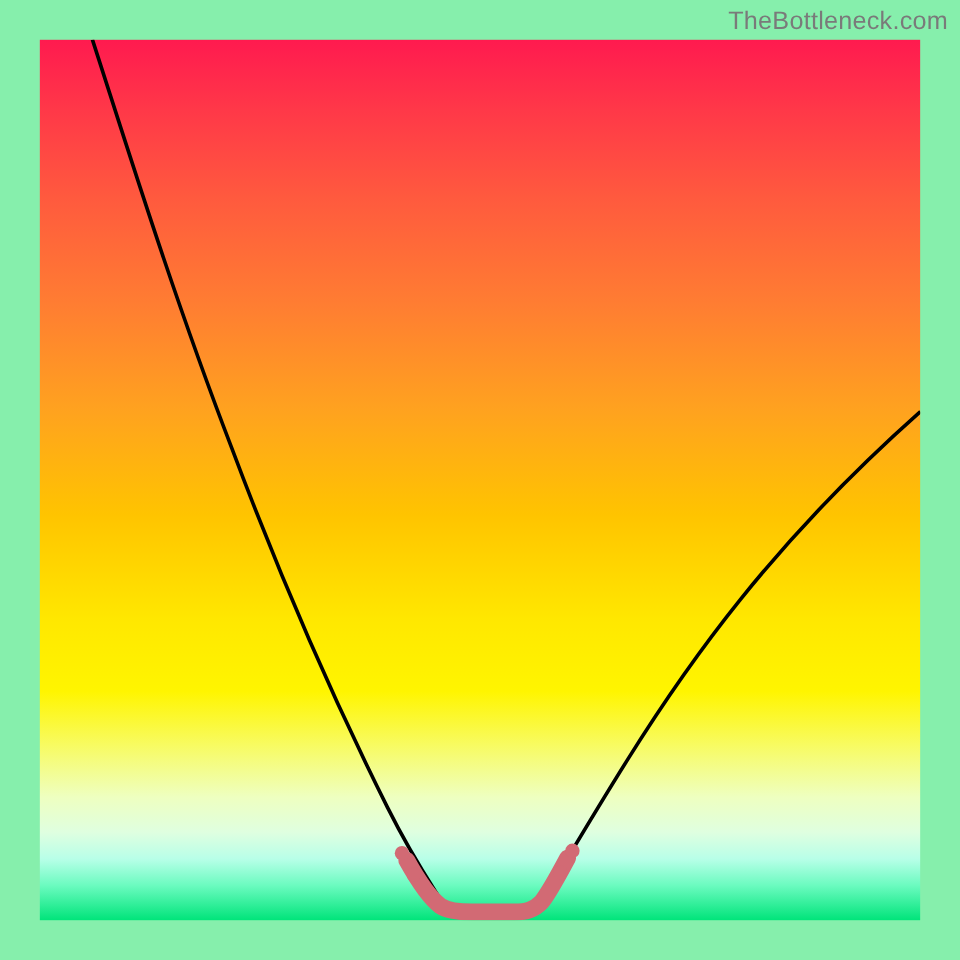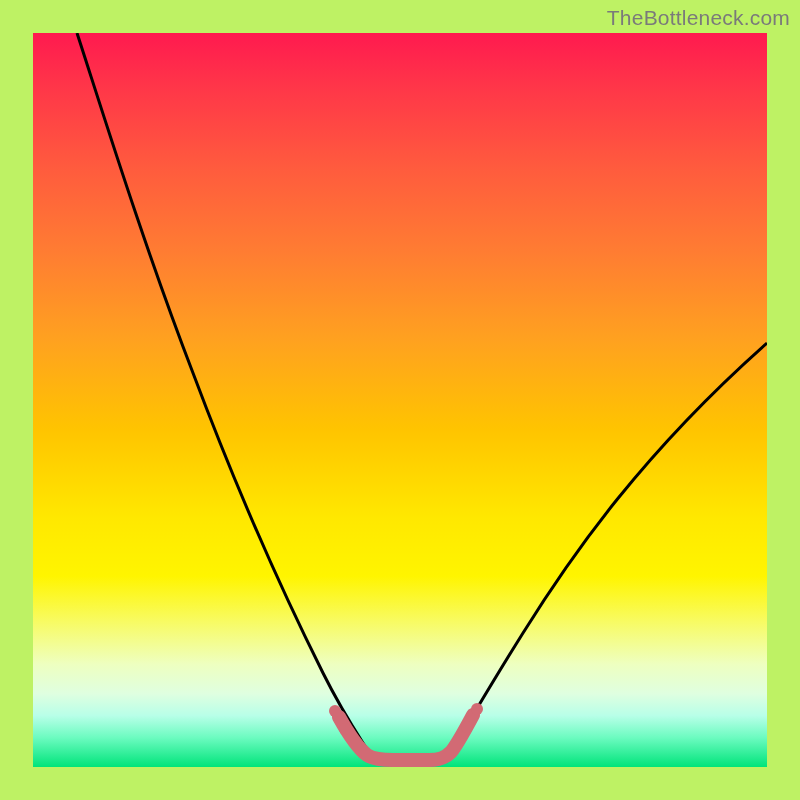--- a/index.html
+++ b/index.html
@@ -10,21 +10,21 @@
     background: #000;
     overflow: hidden;
     font-family: Arial, Helvetica, sans-serif;
   }
   .frame {
     position: absolute;
     top: 0;
     left: 0;
     width: 800px;
     height: 800px;
-    background: #bef264;
+    background: #86efac;
   }
   .plot {
     position: absolute;
     top: 33px;
     left: 33px;
     width: 734px;
     height: 734px;
     overflow: hidden;
   }
   .gradient {

